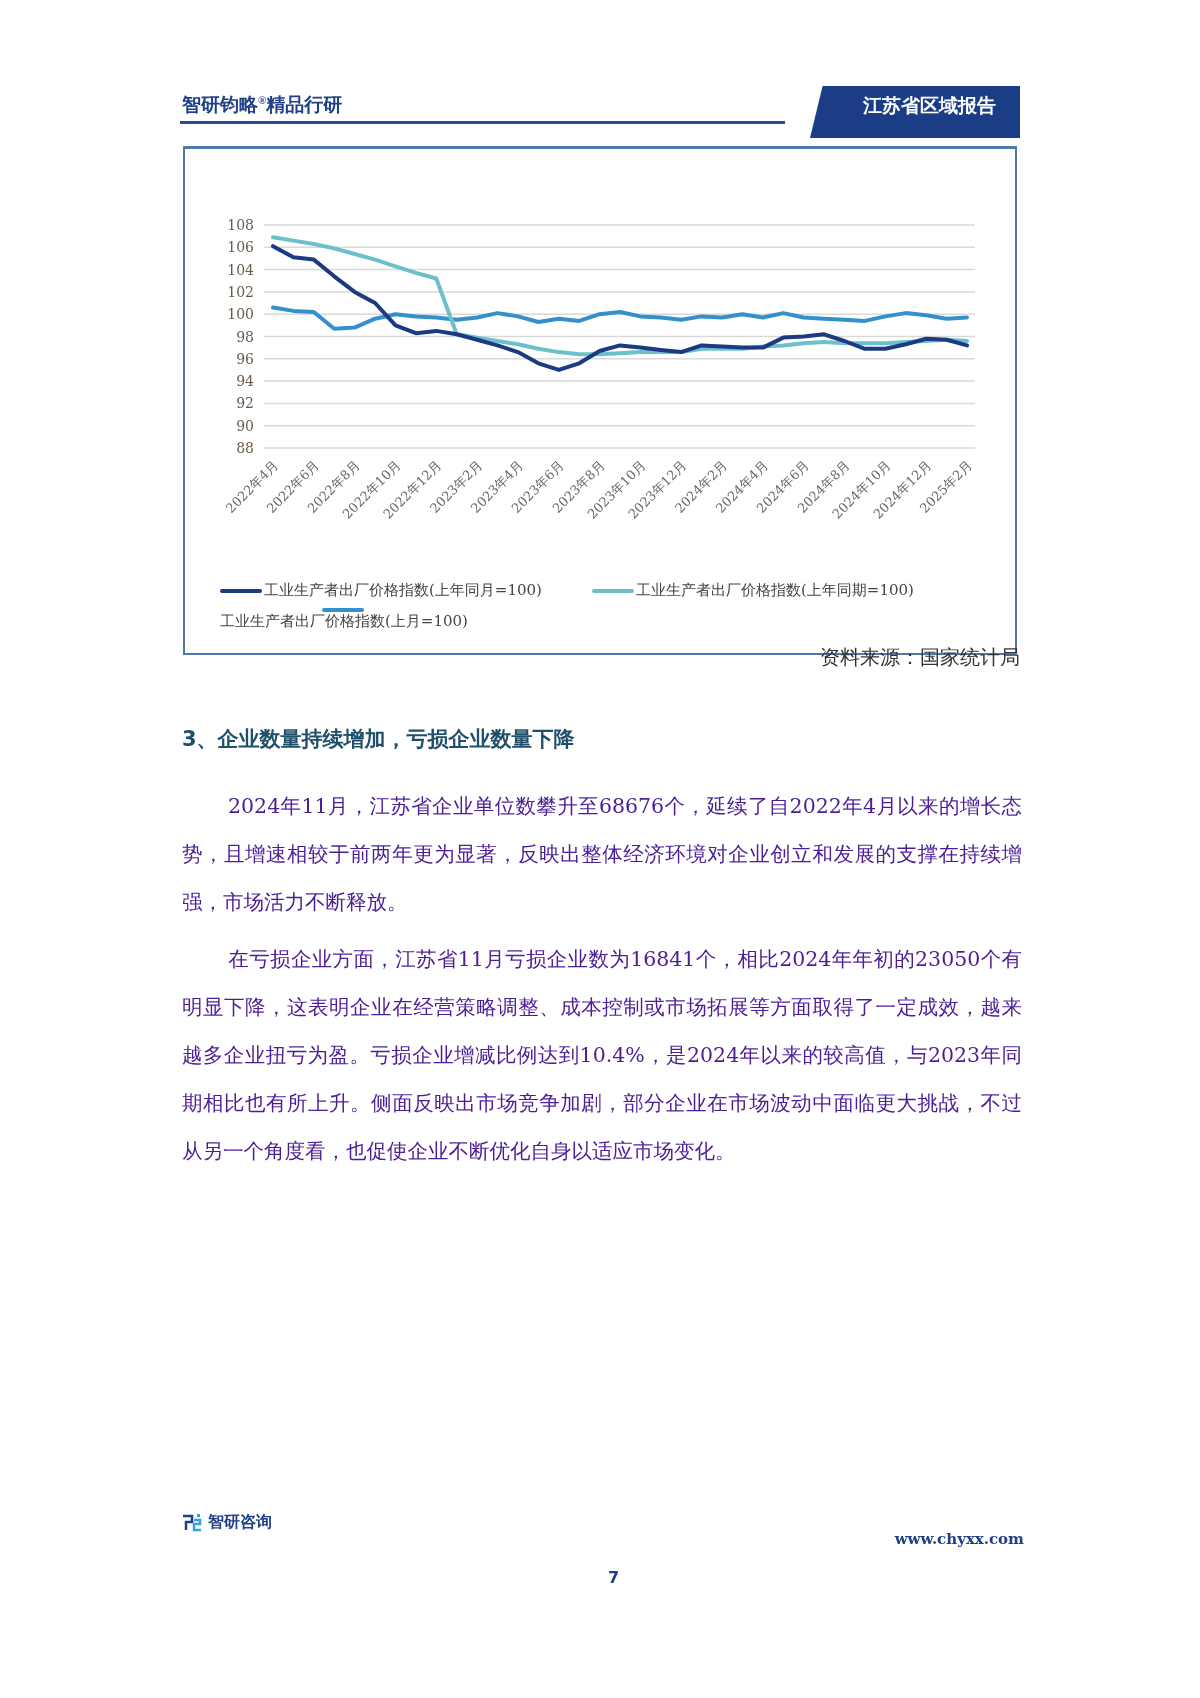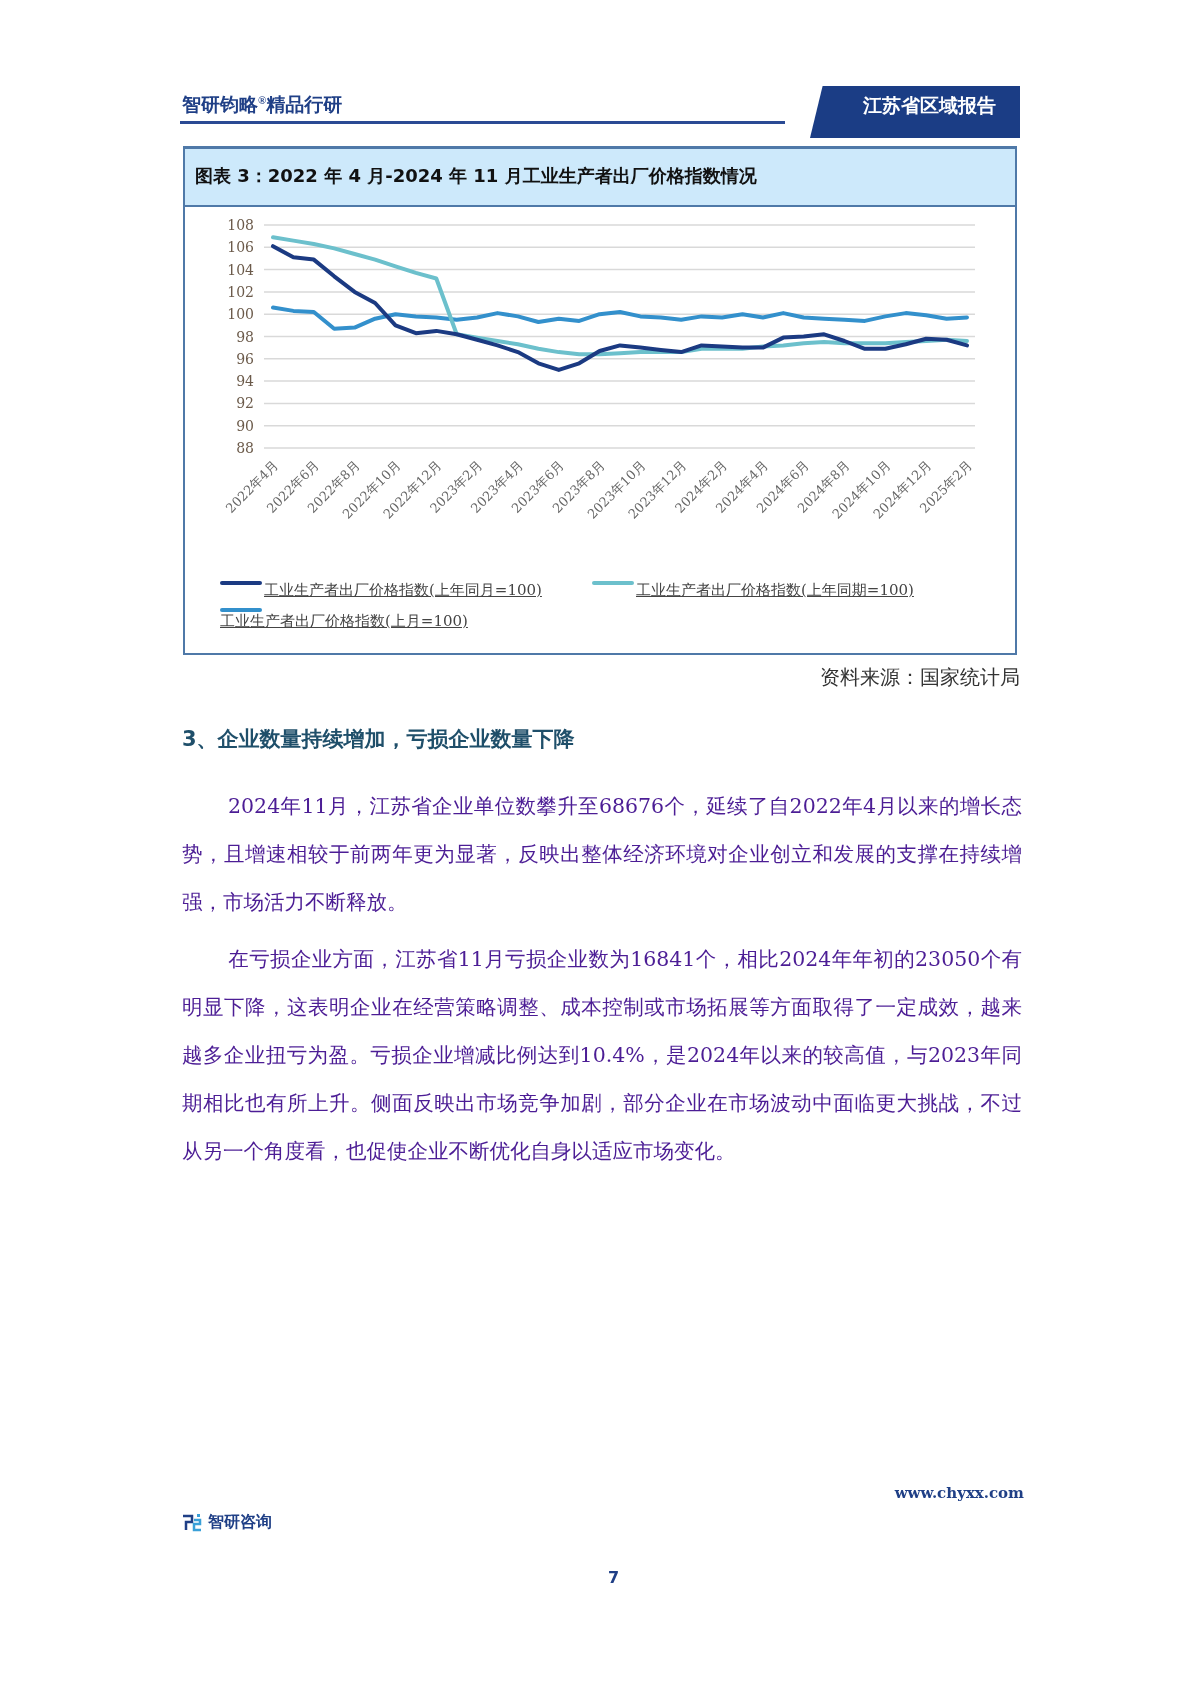--- a/index.html
+++ b/index.html
@@ -15,51 +15,48 @@
                     font-weight: bold; font-size: 19px; }
   .chart-box { position: absolute; left: 183px; top: 146px; width: 834px; height: 509px;
                border: 2px solid #4f79a8; border-top: 3px solid #4f79a8; box-sizing: border-box; background: #fff; }
   .chart-title-band { position: absolute; left: 0; top: 0; right: 0; height: 56px; background: #cde9fb;
                       border-bottom: 2px solid #4f79a8; }
   .chart-title { position: absolute; left: 10px; top: 15px; font-family: "DejaVu Sans", sans-serif;
                  font-weight: bold; font-size: 18px; color: #111; }
   svg.plot { position: absolute; left: 0; top: 0; }
   .legend { position: absolute; left: 35px; top: 432px; width: 780px; font-size: 15px; color: #444;
             font-family: "DejaVu Serif", serif; }
-  .legend-item { position: absolute; display: flex; align-items: flex-start; white-space: nowrap; text-decoration: underline; }
+  .legend-item { position: absolute; display: flex; align-items: center; white-space: nowrap; }
   .legend-swatch { width: 42px; height: 4px; border-radius: 2px; margin-right: 2px; }
-  .source { position: absolute; right: 180px; top: 664px; font-size: 20px; color: #333; }
+  .source { position: absolute; right: 180px; top: 644px; font-size: 20px; color: #333; }
   .section-title { position: absolute; left: 182px; top: 725px; font-family: "DejaVu Sans", sans-serif;
                    font-weight: bold; font-size: 21px; color: #1f4f6a; }
   .para { position: absolute; left: 182px; width: 840px; font-size: 20.5px; line-height: 48px; color: #4c1d95;
           text-align: justify; }
   .para .indent { display: inline-block; width: 46px; }
   .footer-logo { position: absolute; left: 182px; top: 1512px; display: flex; align-items: center; }
   .footer-logo .mark { width: 20px; height: 18px; position: relative; margin-right: 6px; }
   .footer-logo .txt { font-family: "DejaVu Sans", sans-serif; font-weight: bold; font-size: 16px; color: #1f3f86; }
   .page-num { position: absolute; left: 608px; top: 1568px; font-family: "DejaVu Sans", sans-serif; font-weight: bold;
               font-size: 16px; color: #1f3f86; }
-  .site { position: absolute; right: 176px; top: 1484px; font-family: "DejaVu Serif", serif; font-weight: bold;
+  .site { position: absolute; right: 176px; top: 1530px; font-family: "DejaVu Serif", serif; font-weight: bold;
           font-size: 15px; color: #1f3f86; }
 </style>
 </head>
 <body>
 
 <div class="hdr-left">
   <span>智研钧略</span><sup>®</sup><span>精品行研</span>
 </div>
 <div class="hdr-line"></div>
 <div class="hdr-badge">
   <span>江苏省区域报告</span>
 </div>
 
 <div class="chart-box">
-  <div class="chart-title-band">
-    <div class="chart-title">图表 3：2022 年 4 月-2024 年 11 月工业生产者出厂价格指数情况</div>
-  </div>
   <svg class="plot" id="plot" width="830" height="504">
       <line x1="79" x2="790" y1="76" y2="76" stroke="#d9d9d9" stroke-width="1.5"></line>
       <text x="69" y="81" text-anchor="end" font-size="14" fill="#6b5a4a" font-family="DejaVu Serif, serif">108</text>
       <line x1="79" x2="790" y1="98.29999999999998" y2="98.29999999999998" stroke="#d9d9d9" stroke-width="1.5"></line>
       <text x="69" y="103.29999999999998" text-anchor="end" font-size="14" fill="#6b5a4a" font-family="DejaVu Serif, serif">106</text>
       <line x1="79" x2="790" y1="120.6" y2="120.6" stroke="#d9d9d9" stroke-width="1.5"></line>
       <text x="69" y="125.6" text-anchor="end" font-size="14" fill="#6b5a4a" font-family="DejaVu Serif, serif">104</text>
       <line x1="79" x2="790" y1="142.9" y2="142.9" stroke="#d9d9d9" stroke-width="1.5"></line>
       <text x="69" y="147.9" text-anchor="end" font-size="14" fill="#6b5a4a" font-family="DejaVu Serif, serif">102</text>
       <line x1="79" x2="790" y1="165.20000000000002" y2="165.20000000000002" stroke="#d9d9d9" stroke-width="1.5"></line>

